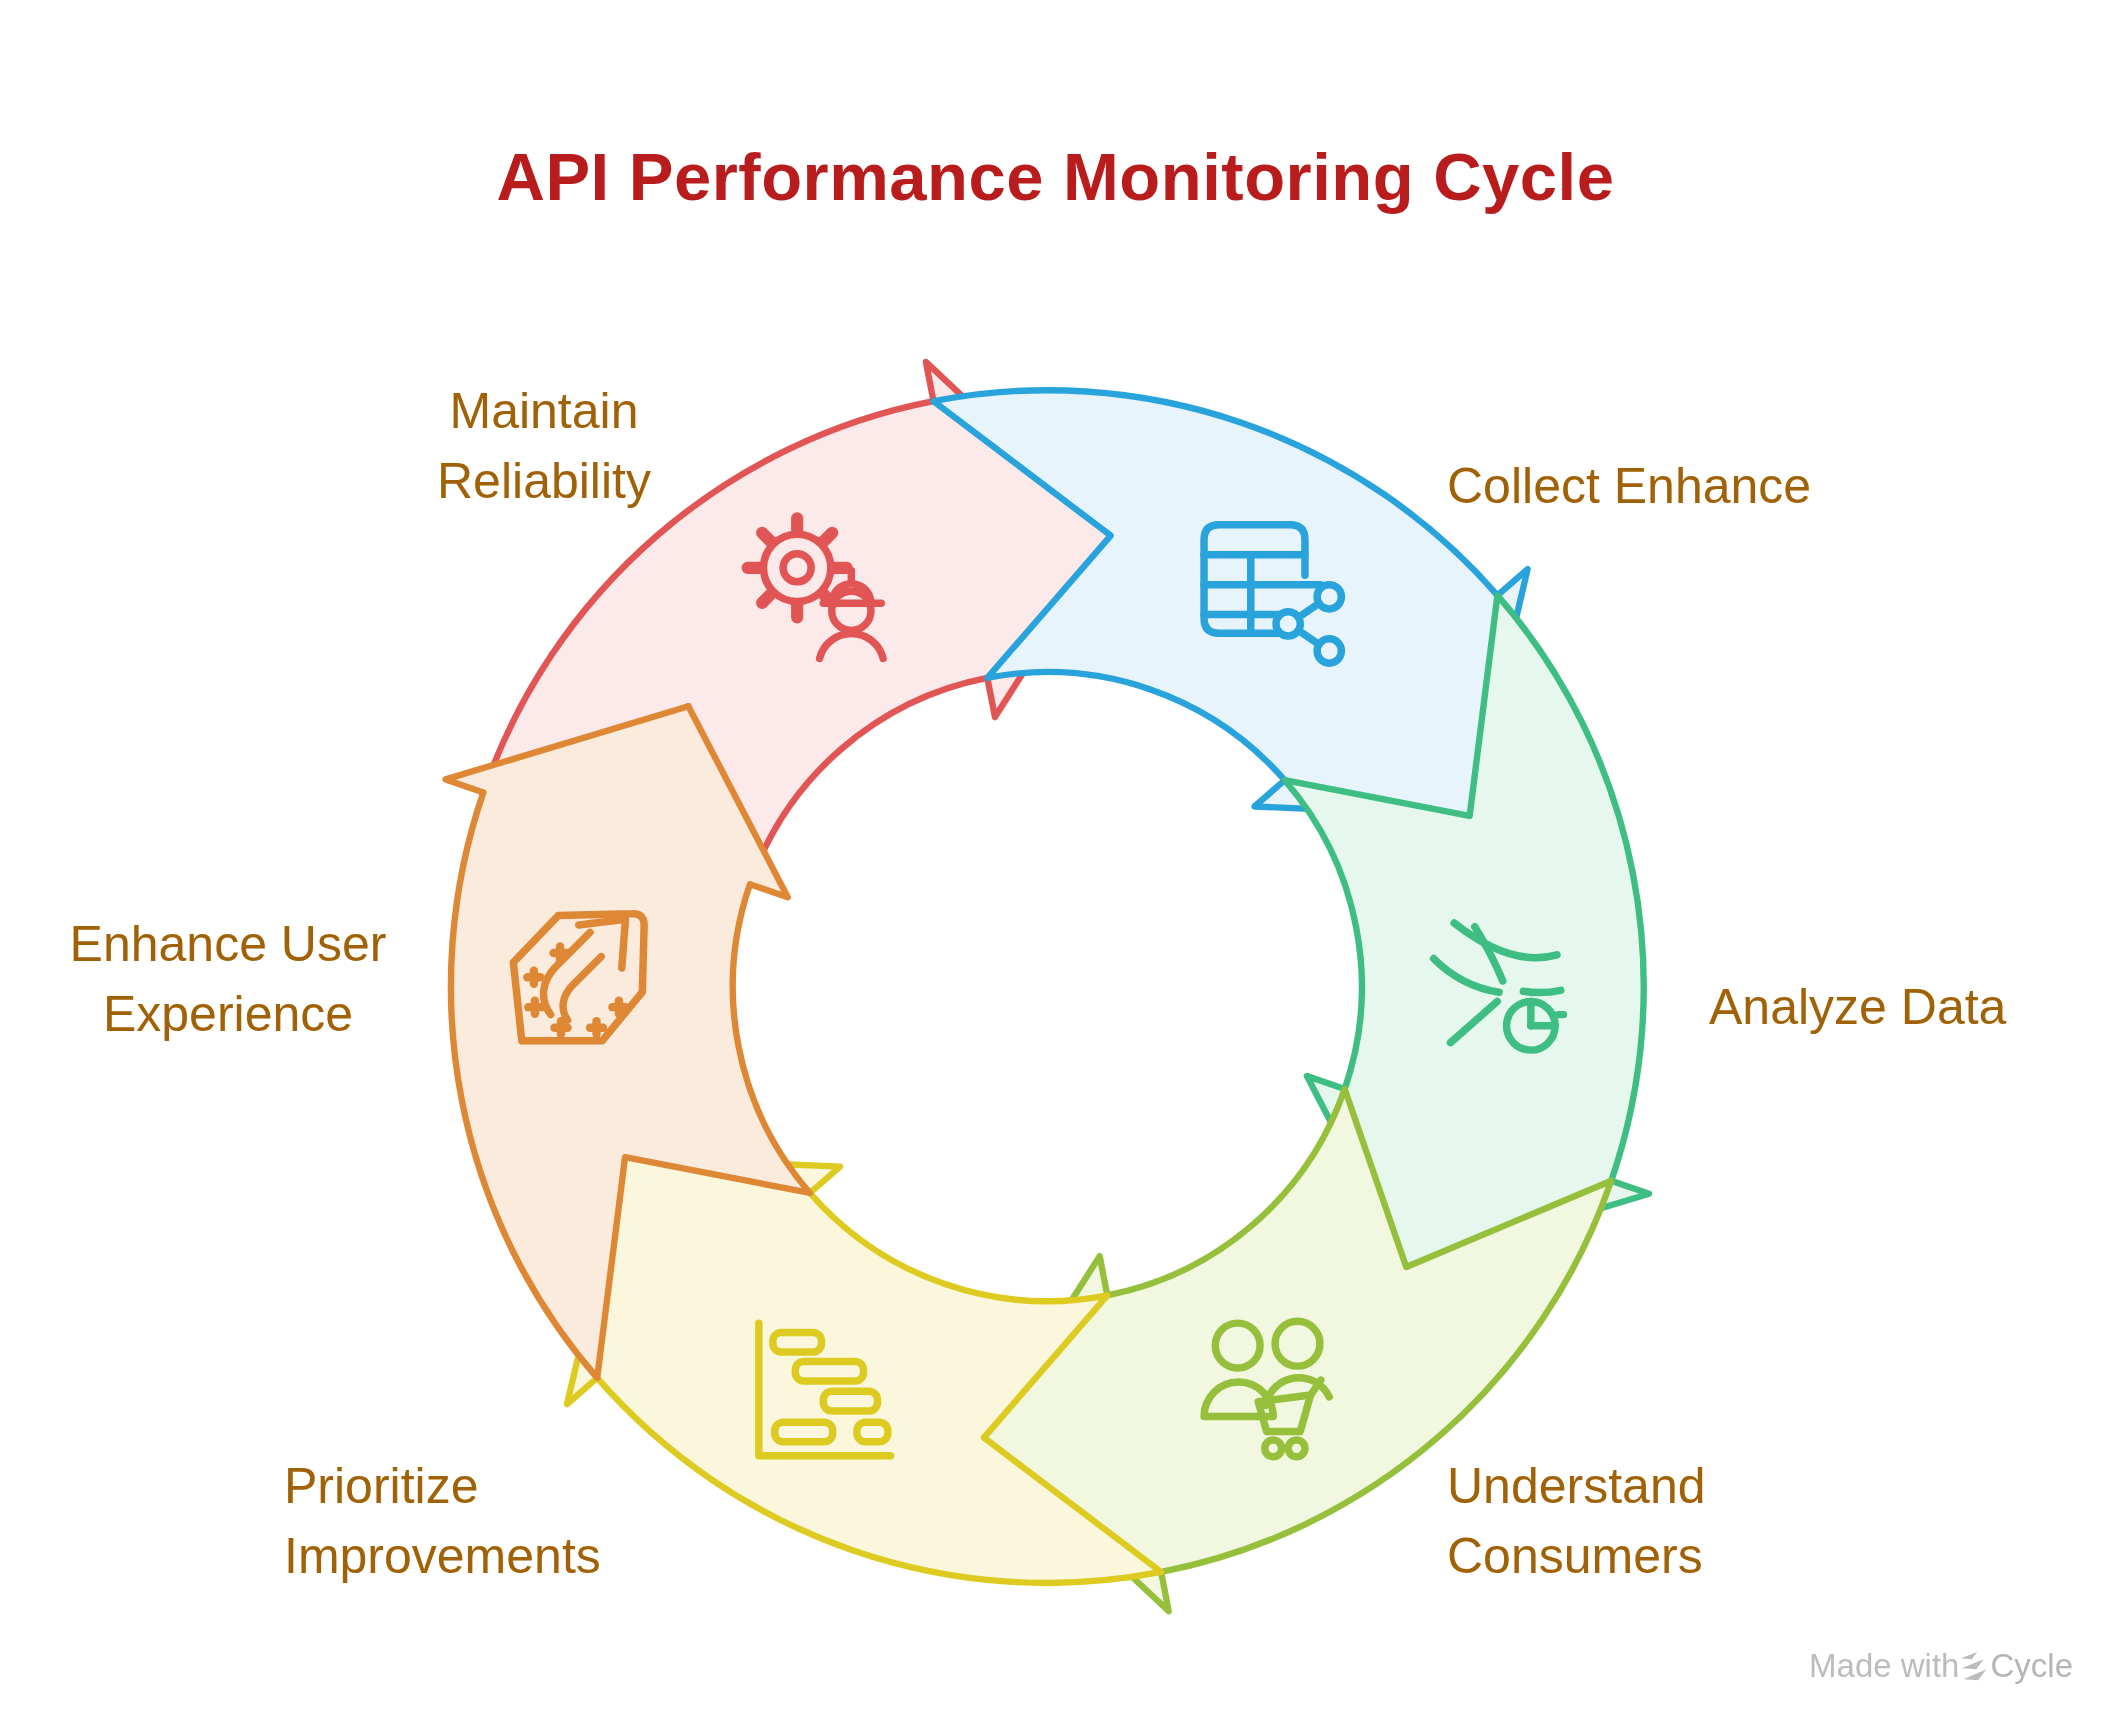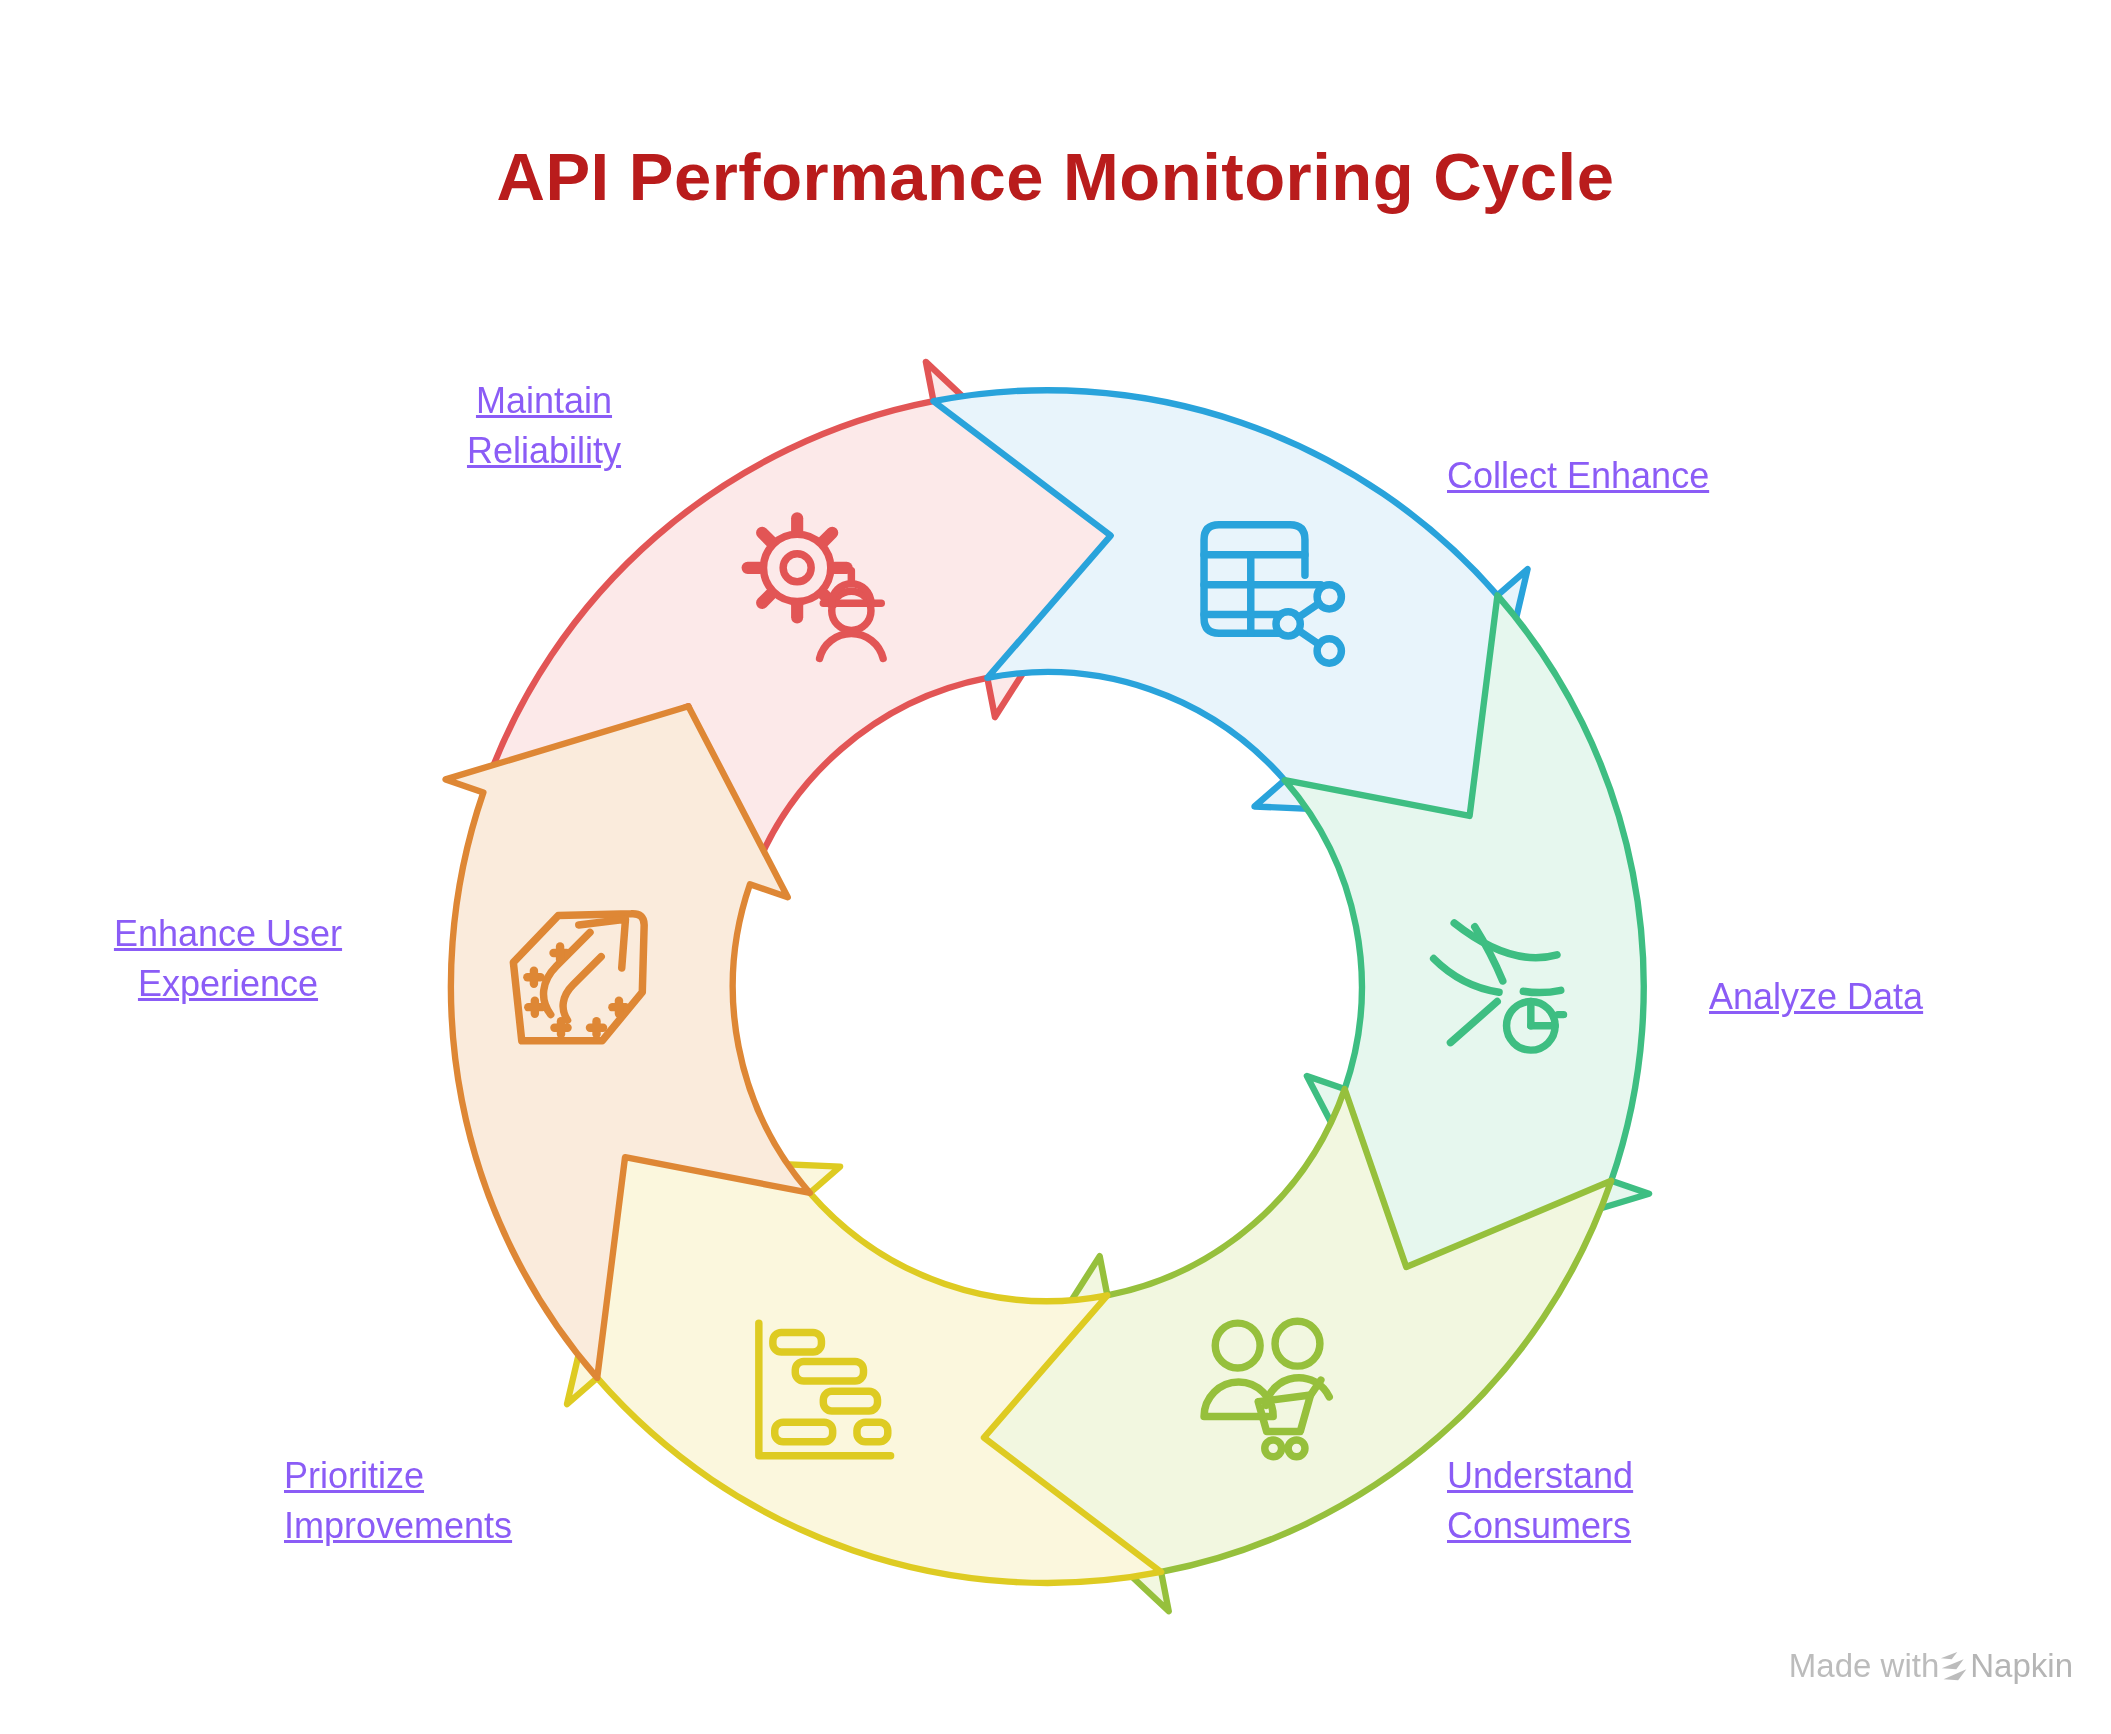--- a/index.html
+++ b/index.html
@@ -5,21 +5,21 @@
   html,body{margin:0;padding:0;background:#ffffff;overflow:hidden;}
   body{width:2111px;height:1735px;position:relative;font-family:"Liberation Sans",sans-serif;}
   #cycle{position:absolute;left:0;top:0;width:2111px;height:1735px;}
   .arrow{stroke-width:7;stroke-linejoin:round;stroke-linecap:round;}
   #cycle symbol path, #cycle symbol circle, #cycle symbol rect{
     fill:none;stroke:currentColor;stroke-width:8;stroke-linecap:round;stroke-linejoin:round;}
   #cycle symbol .t13 path{stroke-width:13;}
   #cycle symbol .t9 path{stroke-width:9;}
   .title{position:absolute;top:138px;left:0;width:100%;text-align:center;
     font-size:67px;font-weight:bold;color:#b91c1c;letter-spacing:0.5px;}
-  .lbl{position:absolute;font-size:36px;line-height:1.4;color:#8b5cf6;white-space:pre-line;text-decoration:underline;}
+  .lbl{position:absolute;font-size:50px;line-height:1.4;color:#a16207;white-space:pre-line;}
   #lbl-0{left:1447px;top:451px;}
   #lbl-1{left:1709px;top:972px;}
   #lbl-2{left:1447px;top:1451px;}
   #lbl-3{left:284px;top:1451px;width:364px;text-align:left;}
   #lbl-4{left:46px;top:909px;width:364px;text-align:center;}
   #lbl-5{left:362px;top:376px;width:364px;text-align:center;}
   .watermark{position:absolute;top:1647px;right:38px;display:flex;align-items:center;
     font-size:33px;color:#bcbcbc;}
   .watermark .brand{color:#b5b5b5;}
 </style>
@@ -156,15 +156,15 @@
 
 <div class="watermark">
   <span>Made with</span>
   <svg width="31" height="33" viewBox="0 0 34 36">
     <g fill="#bcbcbc">
       <path d="M2,9 L20,2 L14,10 Z"></path>
       <path d="M3,20 L27,10 L19,21 Z"></path>
       <path d="M5,32 L30,21 L21,33 Z"></path>
     </g>
   </svg>
-  <span class="brand">Napkin</span>
+  <span class="brand">Cycle</span>
 </div>
 
 
 </body></html>

